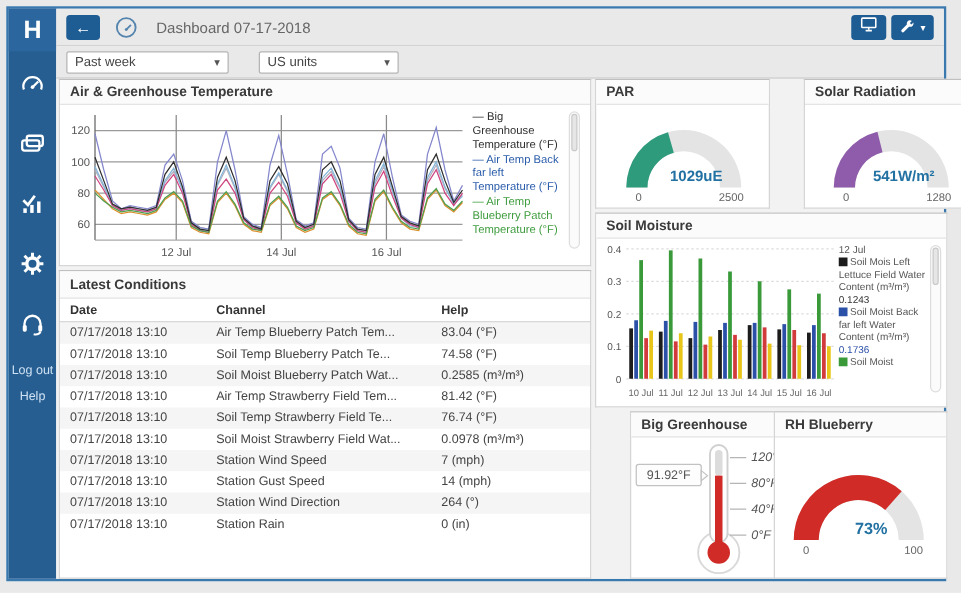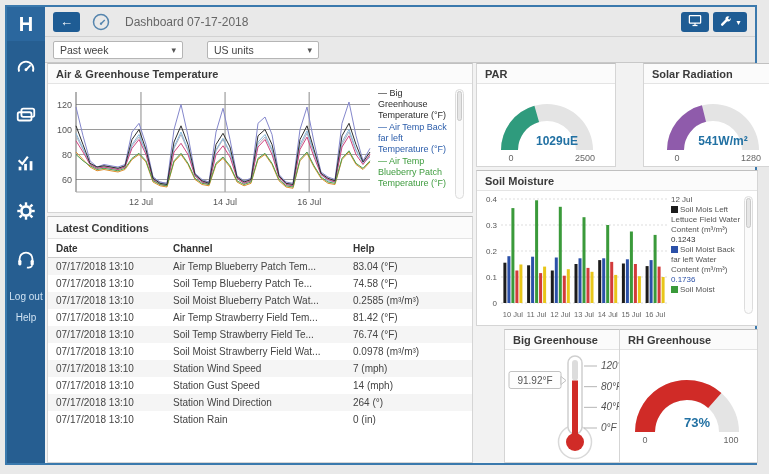--- a/index.html
+++ b/index.html
@@ -375,21 +375,21 @@
             <line x1="79" y1="78" x2="92" y2="78" stroke="#b5b5b5"></line>
             <text x="96" y="81" font-size="10" font-style="italic" fill="#555">0°F</text>
             <rect x="4" y="21.507999999999996" width="52" height="17" fill="#fdfdfd" stroke="#c2c2c2" rx="2"></rect>
             <path d="M56,26.507999999999996 L61,30.507999999999996 L56,34.507999999999996 Z" fill="#fdfdfd" stroke="#c2c2c2"></path>
             <text x="30" y="33.507999999999996" text-anchor="middle" font-size="10" fill="#555">91.92°F</text>
           </svg>
         </div>
     </div>
 
     <div class="panel p-rh">
-      <div class="panel-h">RH Greenhouse</div>
+      <div class="panel-h">RH Blueberry</div>
       <div class="gauge-wrap" style="margin-top:6px">
           <svg width="136" height="92" viewBox="0 0 136 92">
             <path d="M14,76 A52,52 0 0 1 118.00,76.00 L98.00,76.00 A32,32 0 0 0 34,76 Z" fill="#e4e4e4"></path>
             <path d="M14,76 A52,52 0 0 1 100.39,36.99 L87.16,52.00 A32,32 0 0 0 34,76 Z" fill="#d02b27"></path>
             <text x="76" y="71" text-anchor="middle" font-size="13" font-weight="bold" fill="#2271a3">73%</text>
             <text x="24" y="87" text-anchor="middle" font-size="9" fill="#666">0</text>
             <text x="110" y="87" text-anchor="middle" font-size="9" fill="#666">100</text>
           </svg>
         </div>
     </div>

